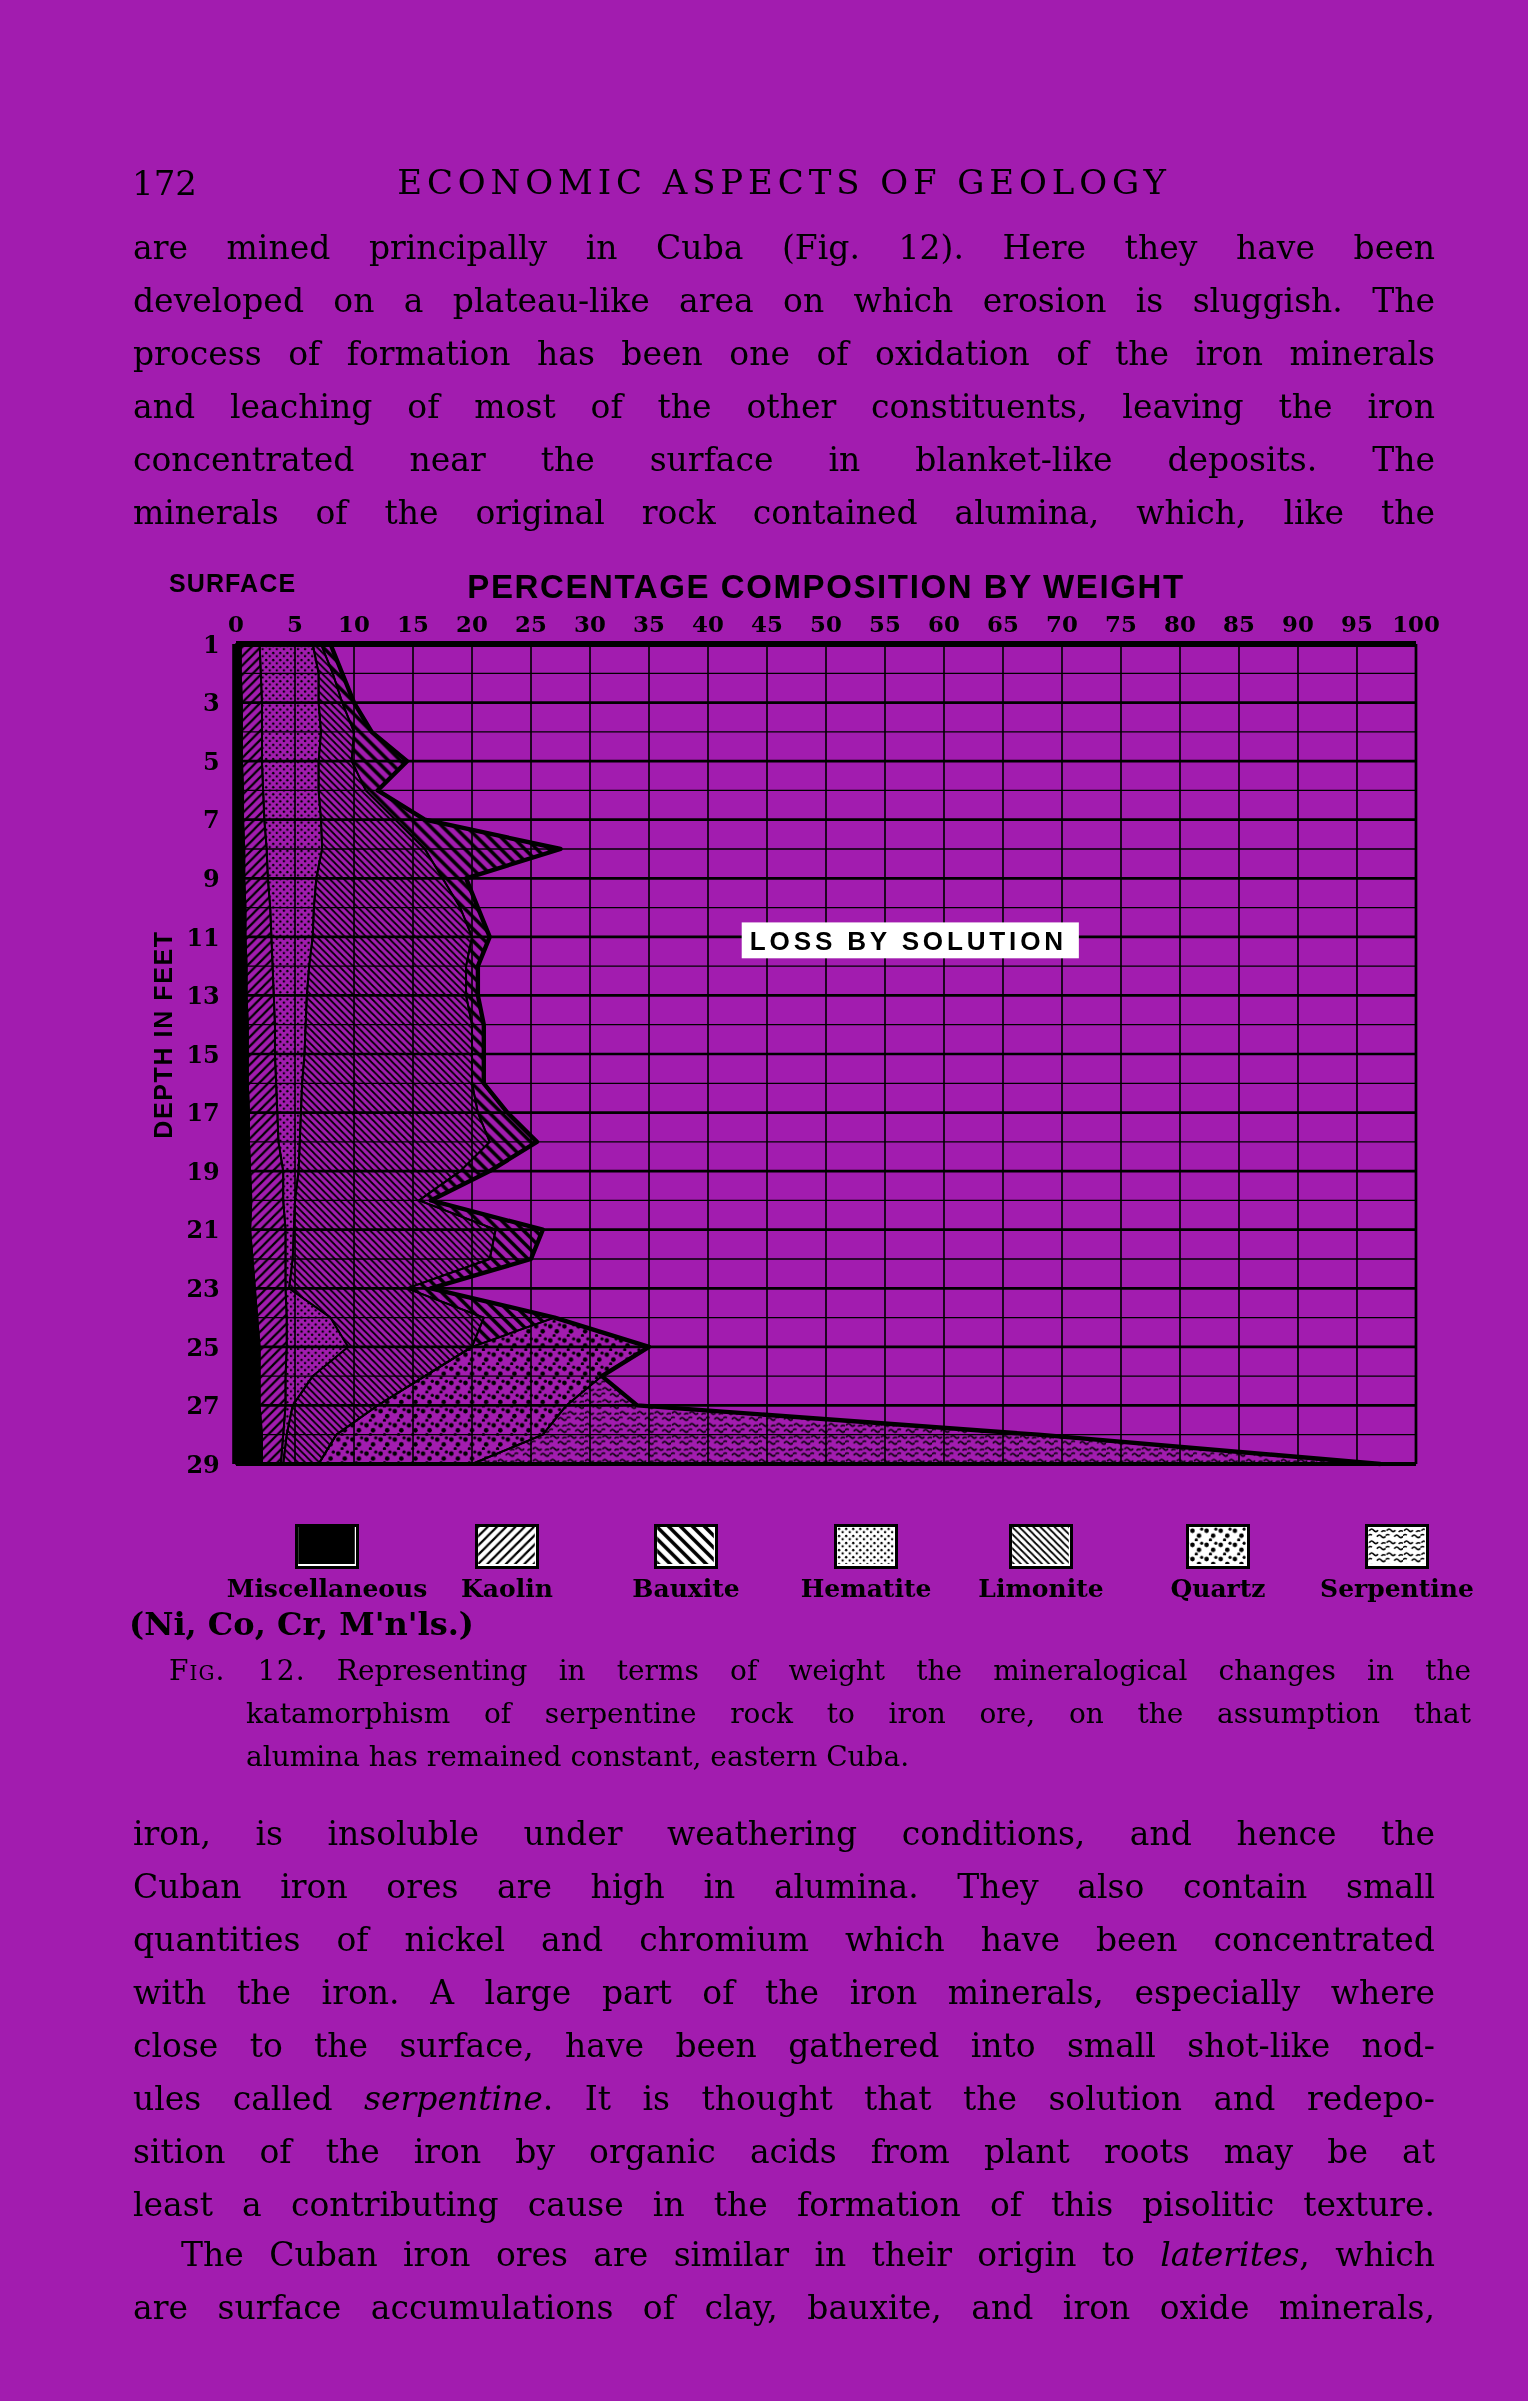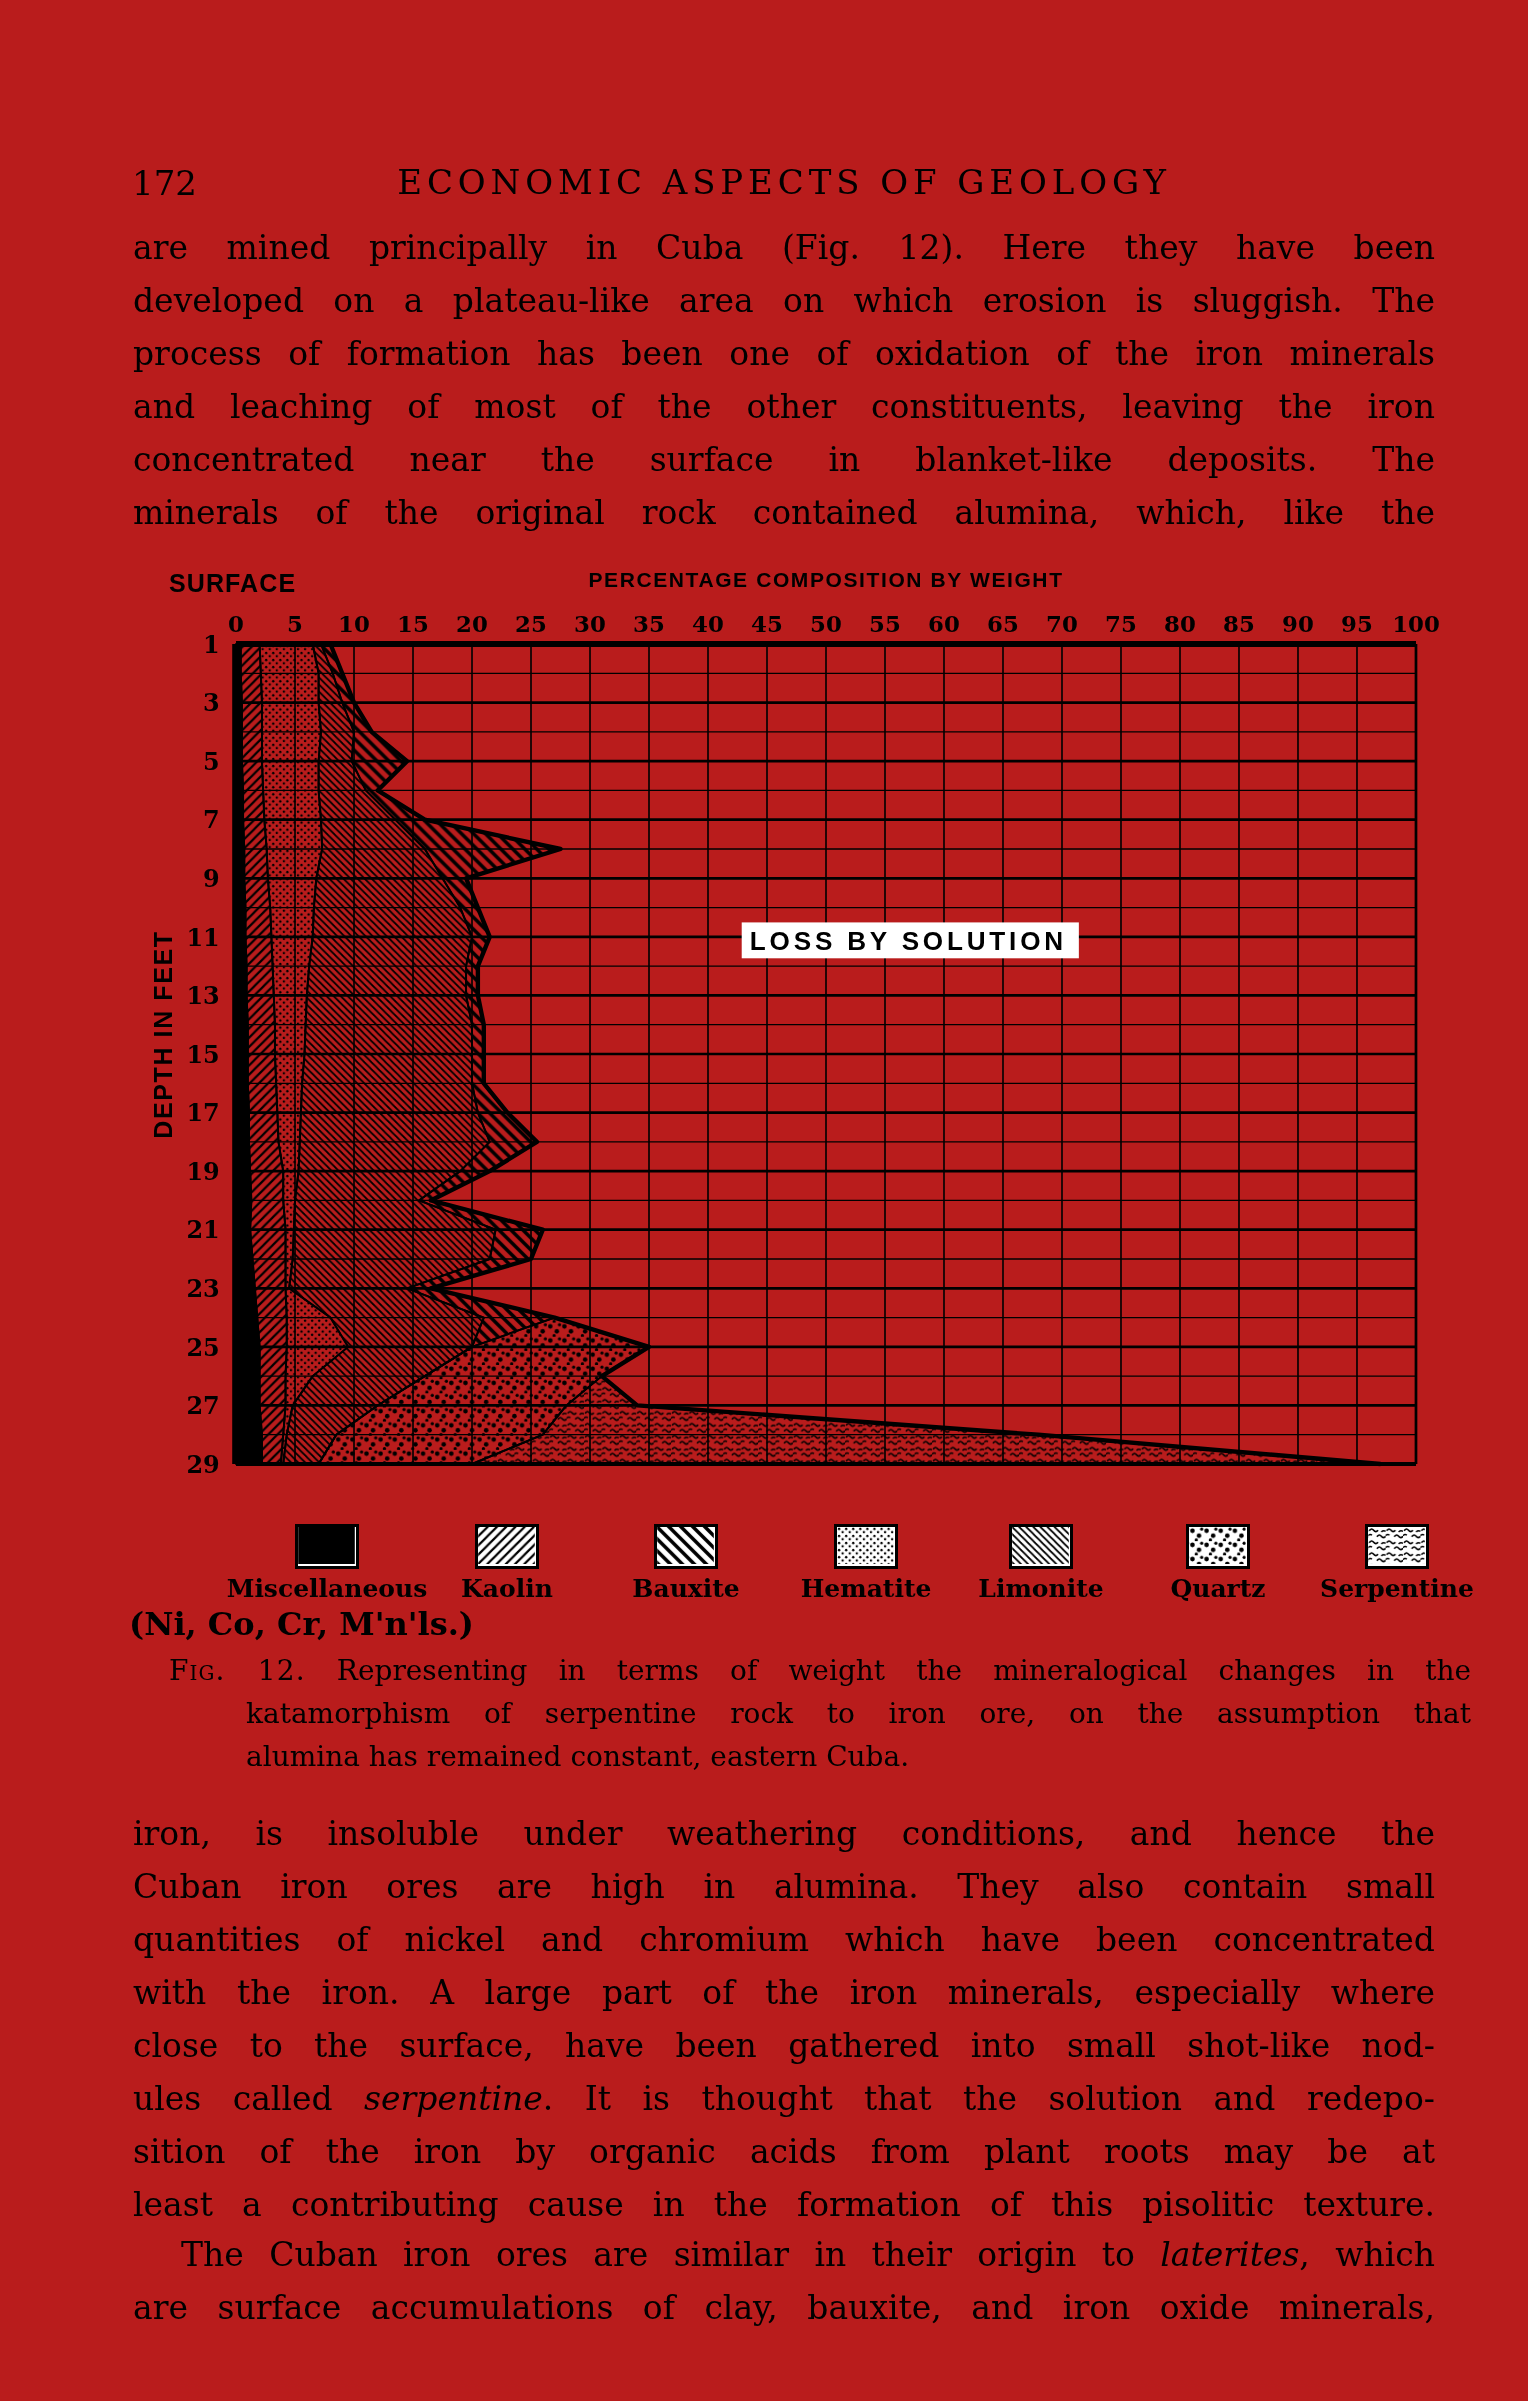--- a/index.html
+++ b/index.html
@@ -1,35 +1,35 @@
 <!DOCTYPE html>
 <html style="font-size:8.7px"><head>
 <meta charset="utf-8">
 <style>
   * { box-sizing: border-box; margin: 0; padding: 0; }
   html,body { background:#777; }
   #page {
     position: relative; width: 1528px; height: 2401px;
-    background: #b91c1c; color: #000;
+    background: #a21caf; color: #000;
     font-family: "DejaVu Serif", serif;
     overflow: hidden; margin: 0 auto;
   }
   .abs { position: absolute; }
   #page-num { left: 132px; top: 163px; font-size: 34px; }
   #header-title { left: 133px; top: 162px; width: 1302px; text-align: center; font-size: 34px; letter-spacing: 4.9px; white-space: nowrap; }
   #p1 { left: 133px; top: 221px;  width: 1302px; }
   #p2 { left: 133px; top: 1807px; width: 1302px; }
   #p3 { left: 133px; top: 2228px; width: 1302px; }
   .tline { font-size: 33px; line-height: 53px; text-align: justify; text-align-last: justify; }
   #caption { left: 133px; top: 1649px; width: 1302px; margin-left: 36px; }
   .cap-line { font-size: 28px; line-height: 43px; text-align: justify; text-align-last: justify; }
   .sc { font-variant: small-caps; letter-spacing: 1.1px; }
   .chart-sans { font-family: "Liberation Sans", sans-serif; font-weight: 700; }
   #surface-label { left: 169px; top: 569px; font-size: 25px; letter-spacing: 1.1px; }
-  #x-axis-title  { left: 236px; top: 568px; width: 1180px; text-align: center; font-size: 21px; letter-spacing: 1.6px; }
+  #x-axis-title  { left: 236px; top: 568px; width: 1180px; text-align: center; font-size: 33px; letter-spacing: 1.6px; }
   #y-axis-label  { left: 57px; top: 1020px; width: 212px; text-align: center; font-size: 25px; letter-spacing: 1.6px;
                    transform: rotate(-90deg); }
   #chart-svg { position: absolute; left: 236px; top: 644px; overflow: visible; }
   svg { overflow: visible; }
   .leg-swatch { position: absolute; width: 64px; height: 45px; border: 3.8px solid #000; background:#fff; }
   .leg-swatch svg { display: block; width: 57px; height: 37px; }
   .leg-label { position: absolute; width: 250px; text-align: center; font-size: 25px; font-weight: 700; }
   .leg-sub   { position: absolute; font-size: 32px; font-weight: 700; white-space: nowrap; }
 </style>
 </head>

